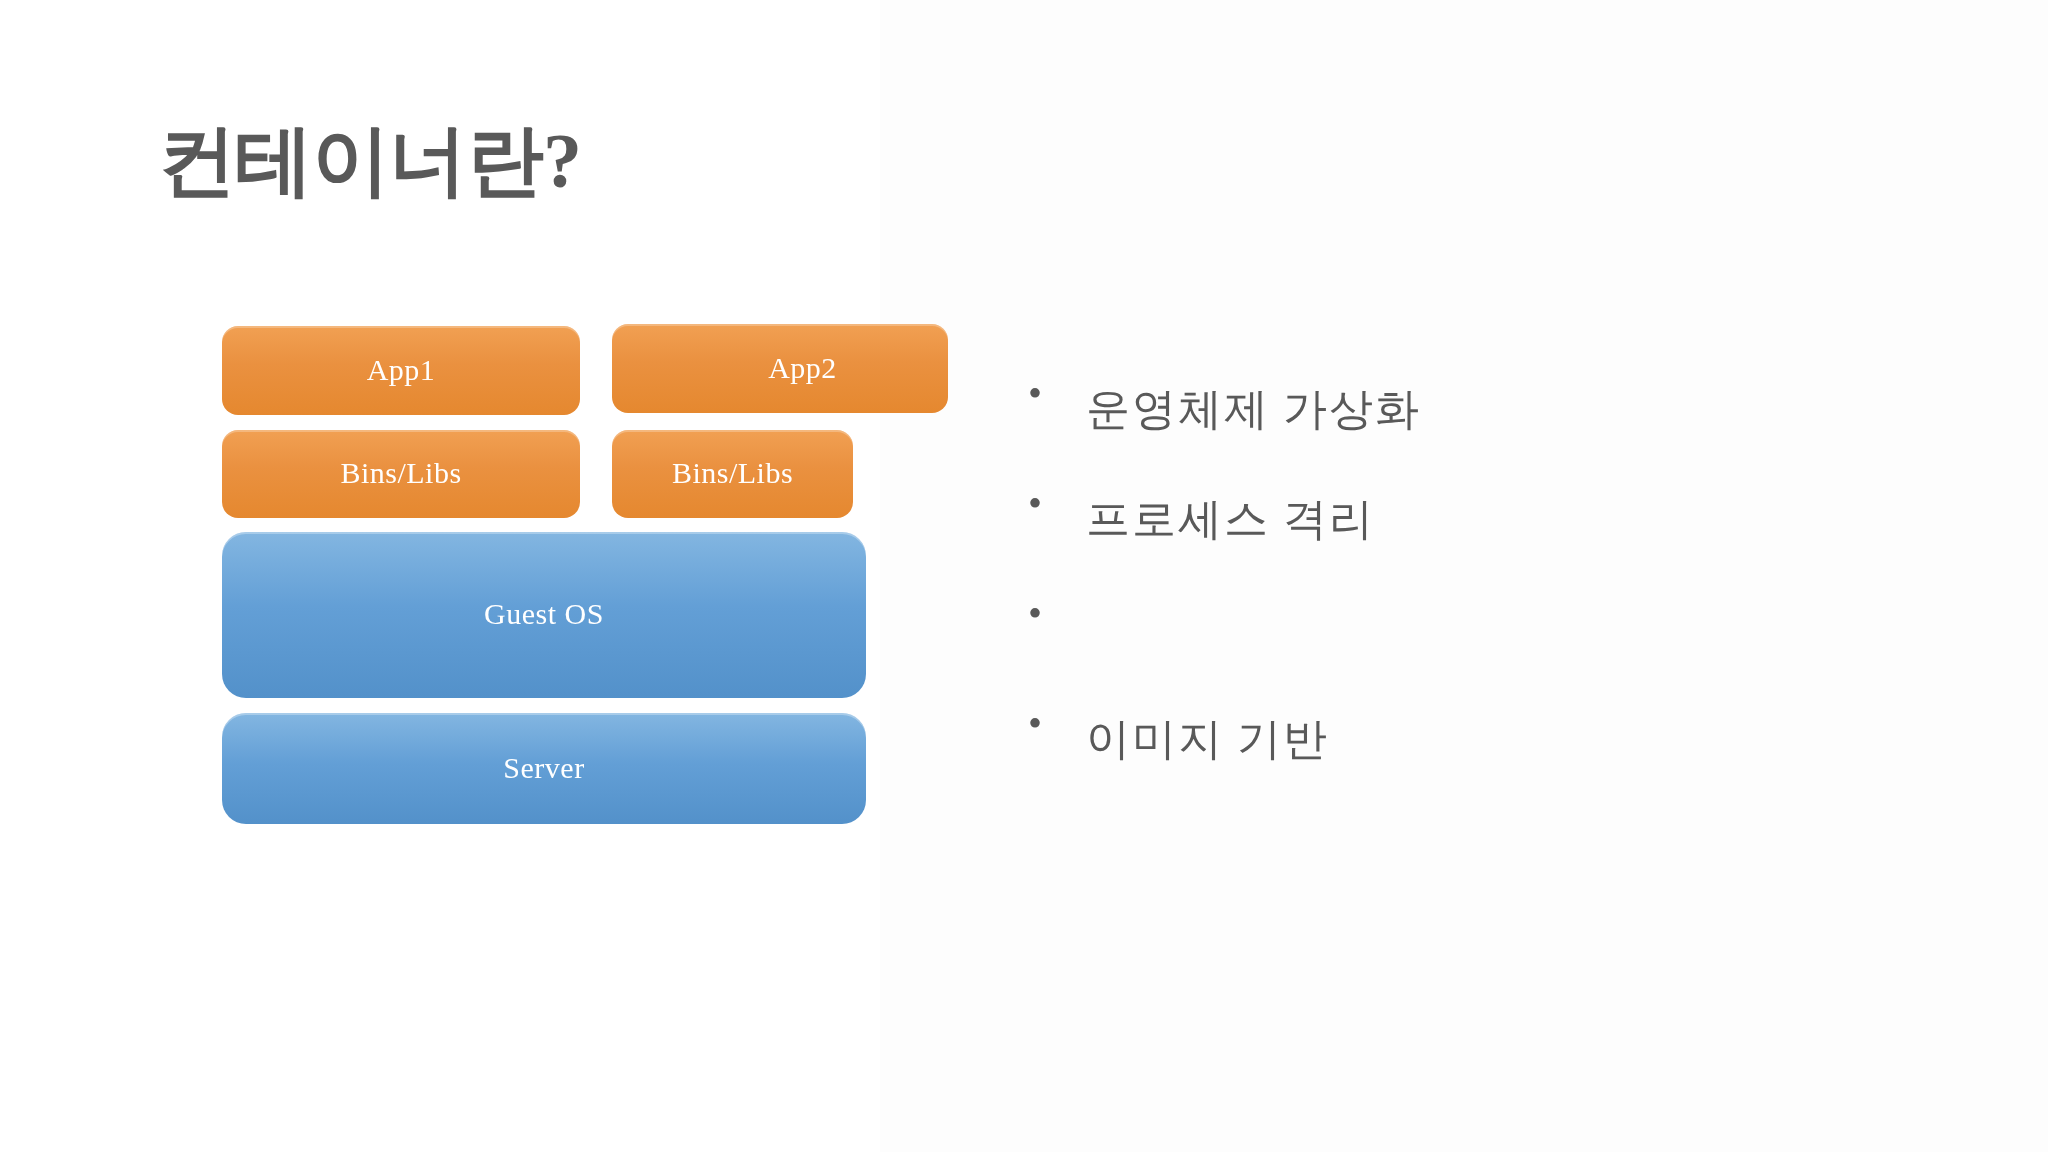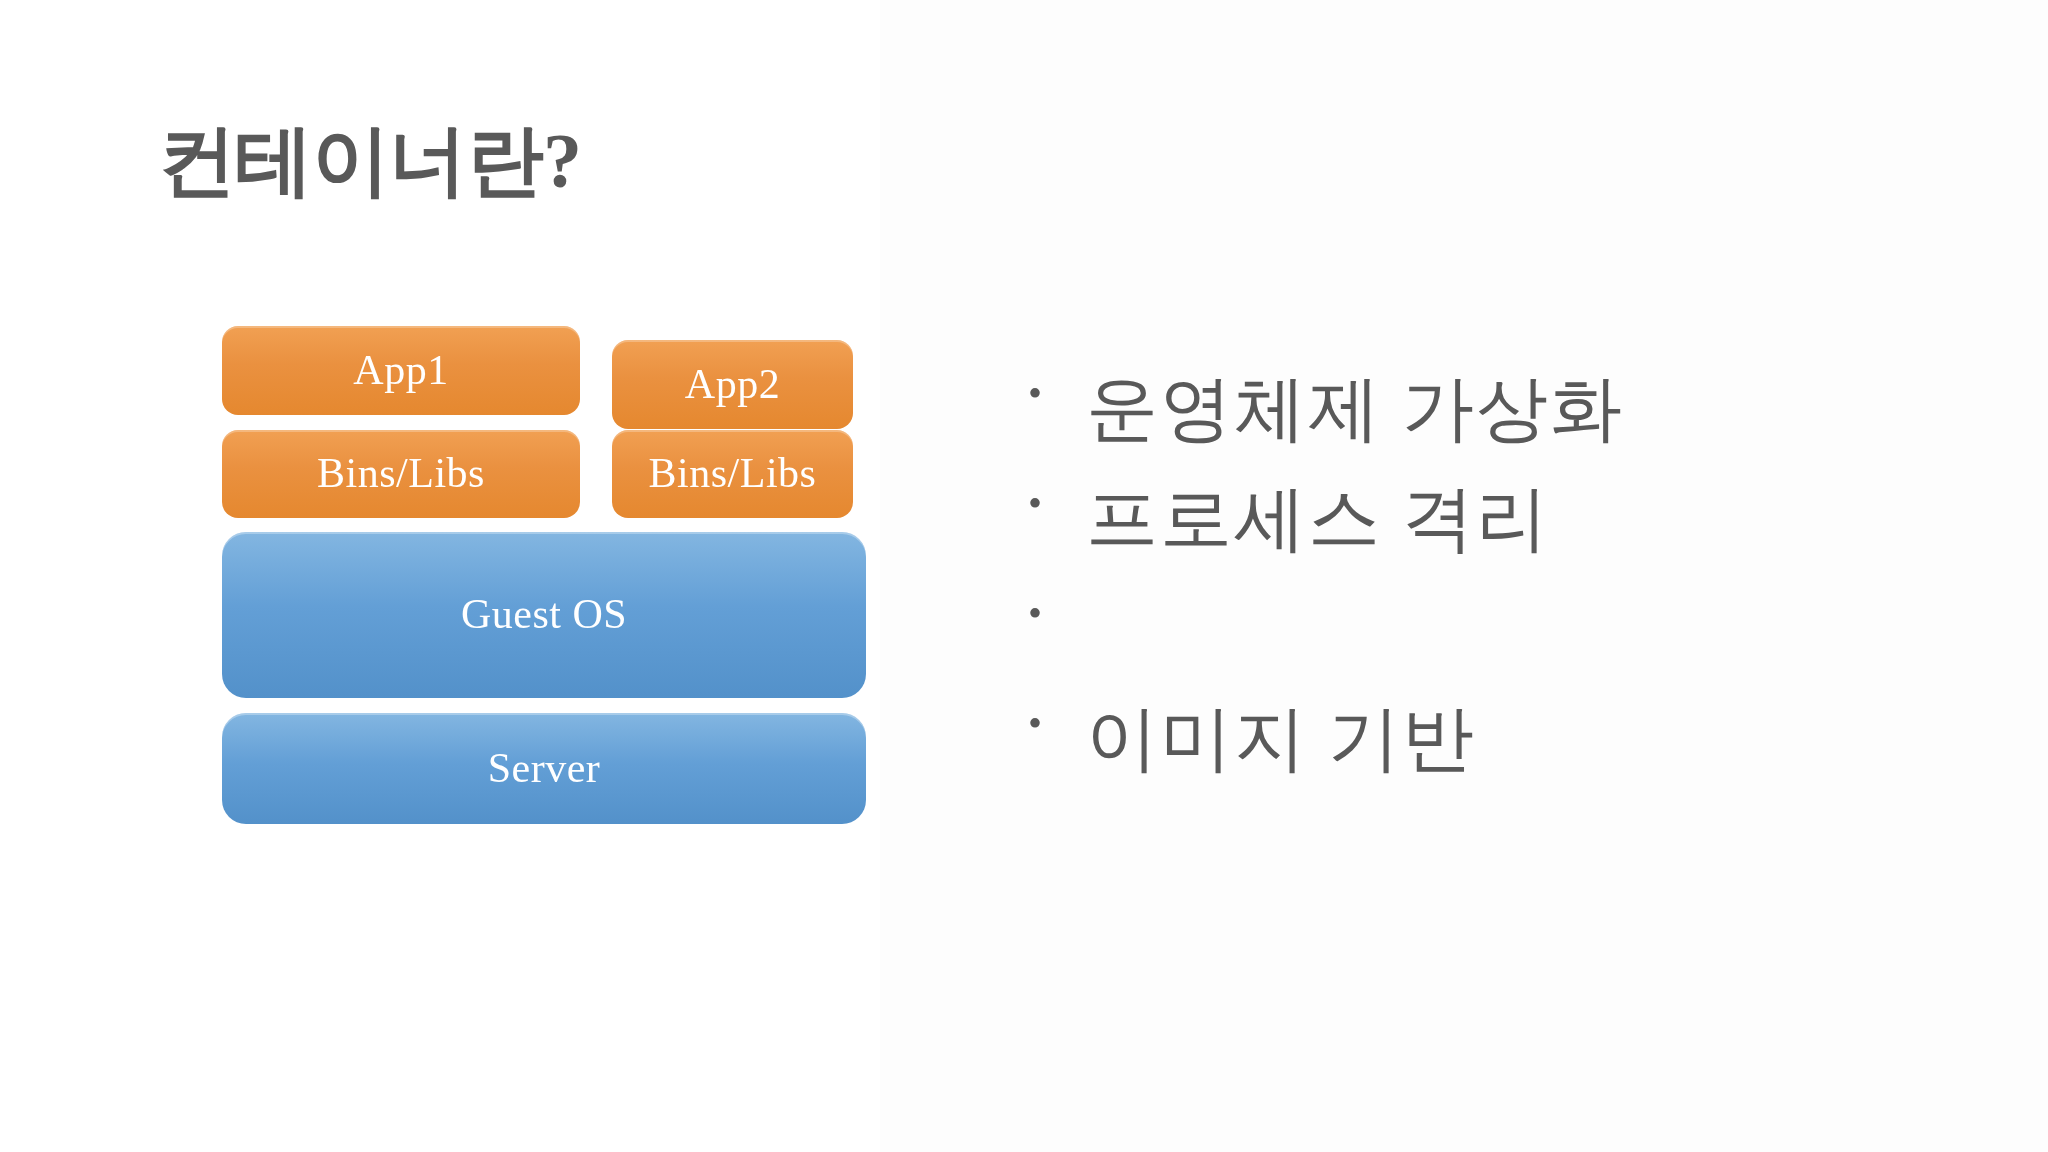--- a/index.html
+++ b/index.html
@@ -41,38 +41,38 @@
     top: 0;
     width: 2048px;
     height: 1152px;
   }
   .box {
     position: absolute;
     display: flex;
     align-items: center;
     justify-content: center;
     color: #ffffff;
-    font-size: 42px;
+    font-size: 30px;
     letter-spacing: 0.5px;
   }
   .box .box-label {
     transform: translateY(-1px);
   }
   .box.orange {
     background: linear-gradient(180deg, #f1a053 0%, #ea9140 42%, #e5882f 100%);
     border-radius: 16px;
     box-shadow: inset 0 2px 0 rgba(255,255,255,0.25);
   }
   .box.blue {
     background: linear-gradient(180deg, #83b6e1 0%, #639fd6 45%, #5391ca 100%);
     border-radius: 24px;
     box-shadow: inset 0 2px 0 rgba(255,255,255,0.30);
   }
   #box-app1      { left: 222px; top: 326px; width: 358px; height: 89px;  }
-  #box-app2      { left: 612px; top: 340px; width: 241px; height: 89px;  }
+  #box-app2      { left: 612px; top: 324px; width: 291px; height: 89px; padding-left: 45px;  }
   #box-bins1     { left: 222px; top: 430px; width: 358px; height: 88px;  }
   #box-bins2     { left: 612px; top: 430px; width: 241px; height: 88px;  }
   #box-guest-os  { left: 222px; top: 532px; width: 644px; height: 166px; }
   #box-server    { left: 222px; top: 713px; width: 644px; height: 111px; }
 
   .bullet-list {
     position: absolute;
     left: 1028px;
     top: 338px;
   }
@@ -83,21 +83,21 @@
     color: #595959;
   }
   .bullet-marker {
     font-size: 40px;
     width: 26px;
     margin-right: 32px;
     color: #595959;
     flex: 0 0 auto;
   }
   .bullet-text {
-    font-size: 72px;
+    font-size: 44px;
     letter-spacing: 2px;
     white-space: nowrap;
     margin-top: 32px;
   }
 </style>
 </head>
 <body>
 
 <div id="slide">
 

